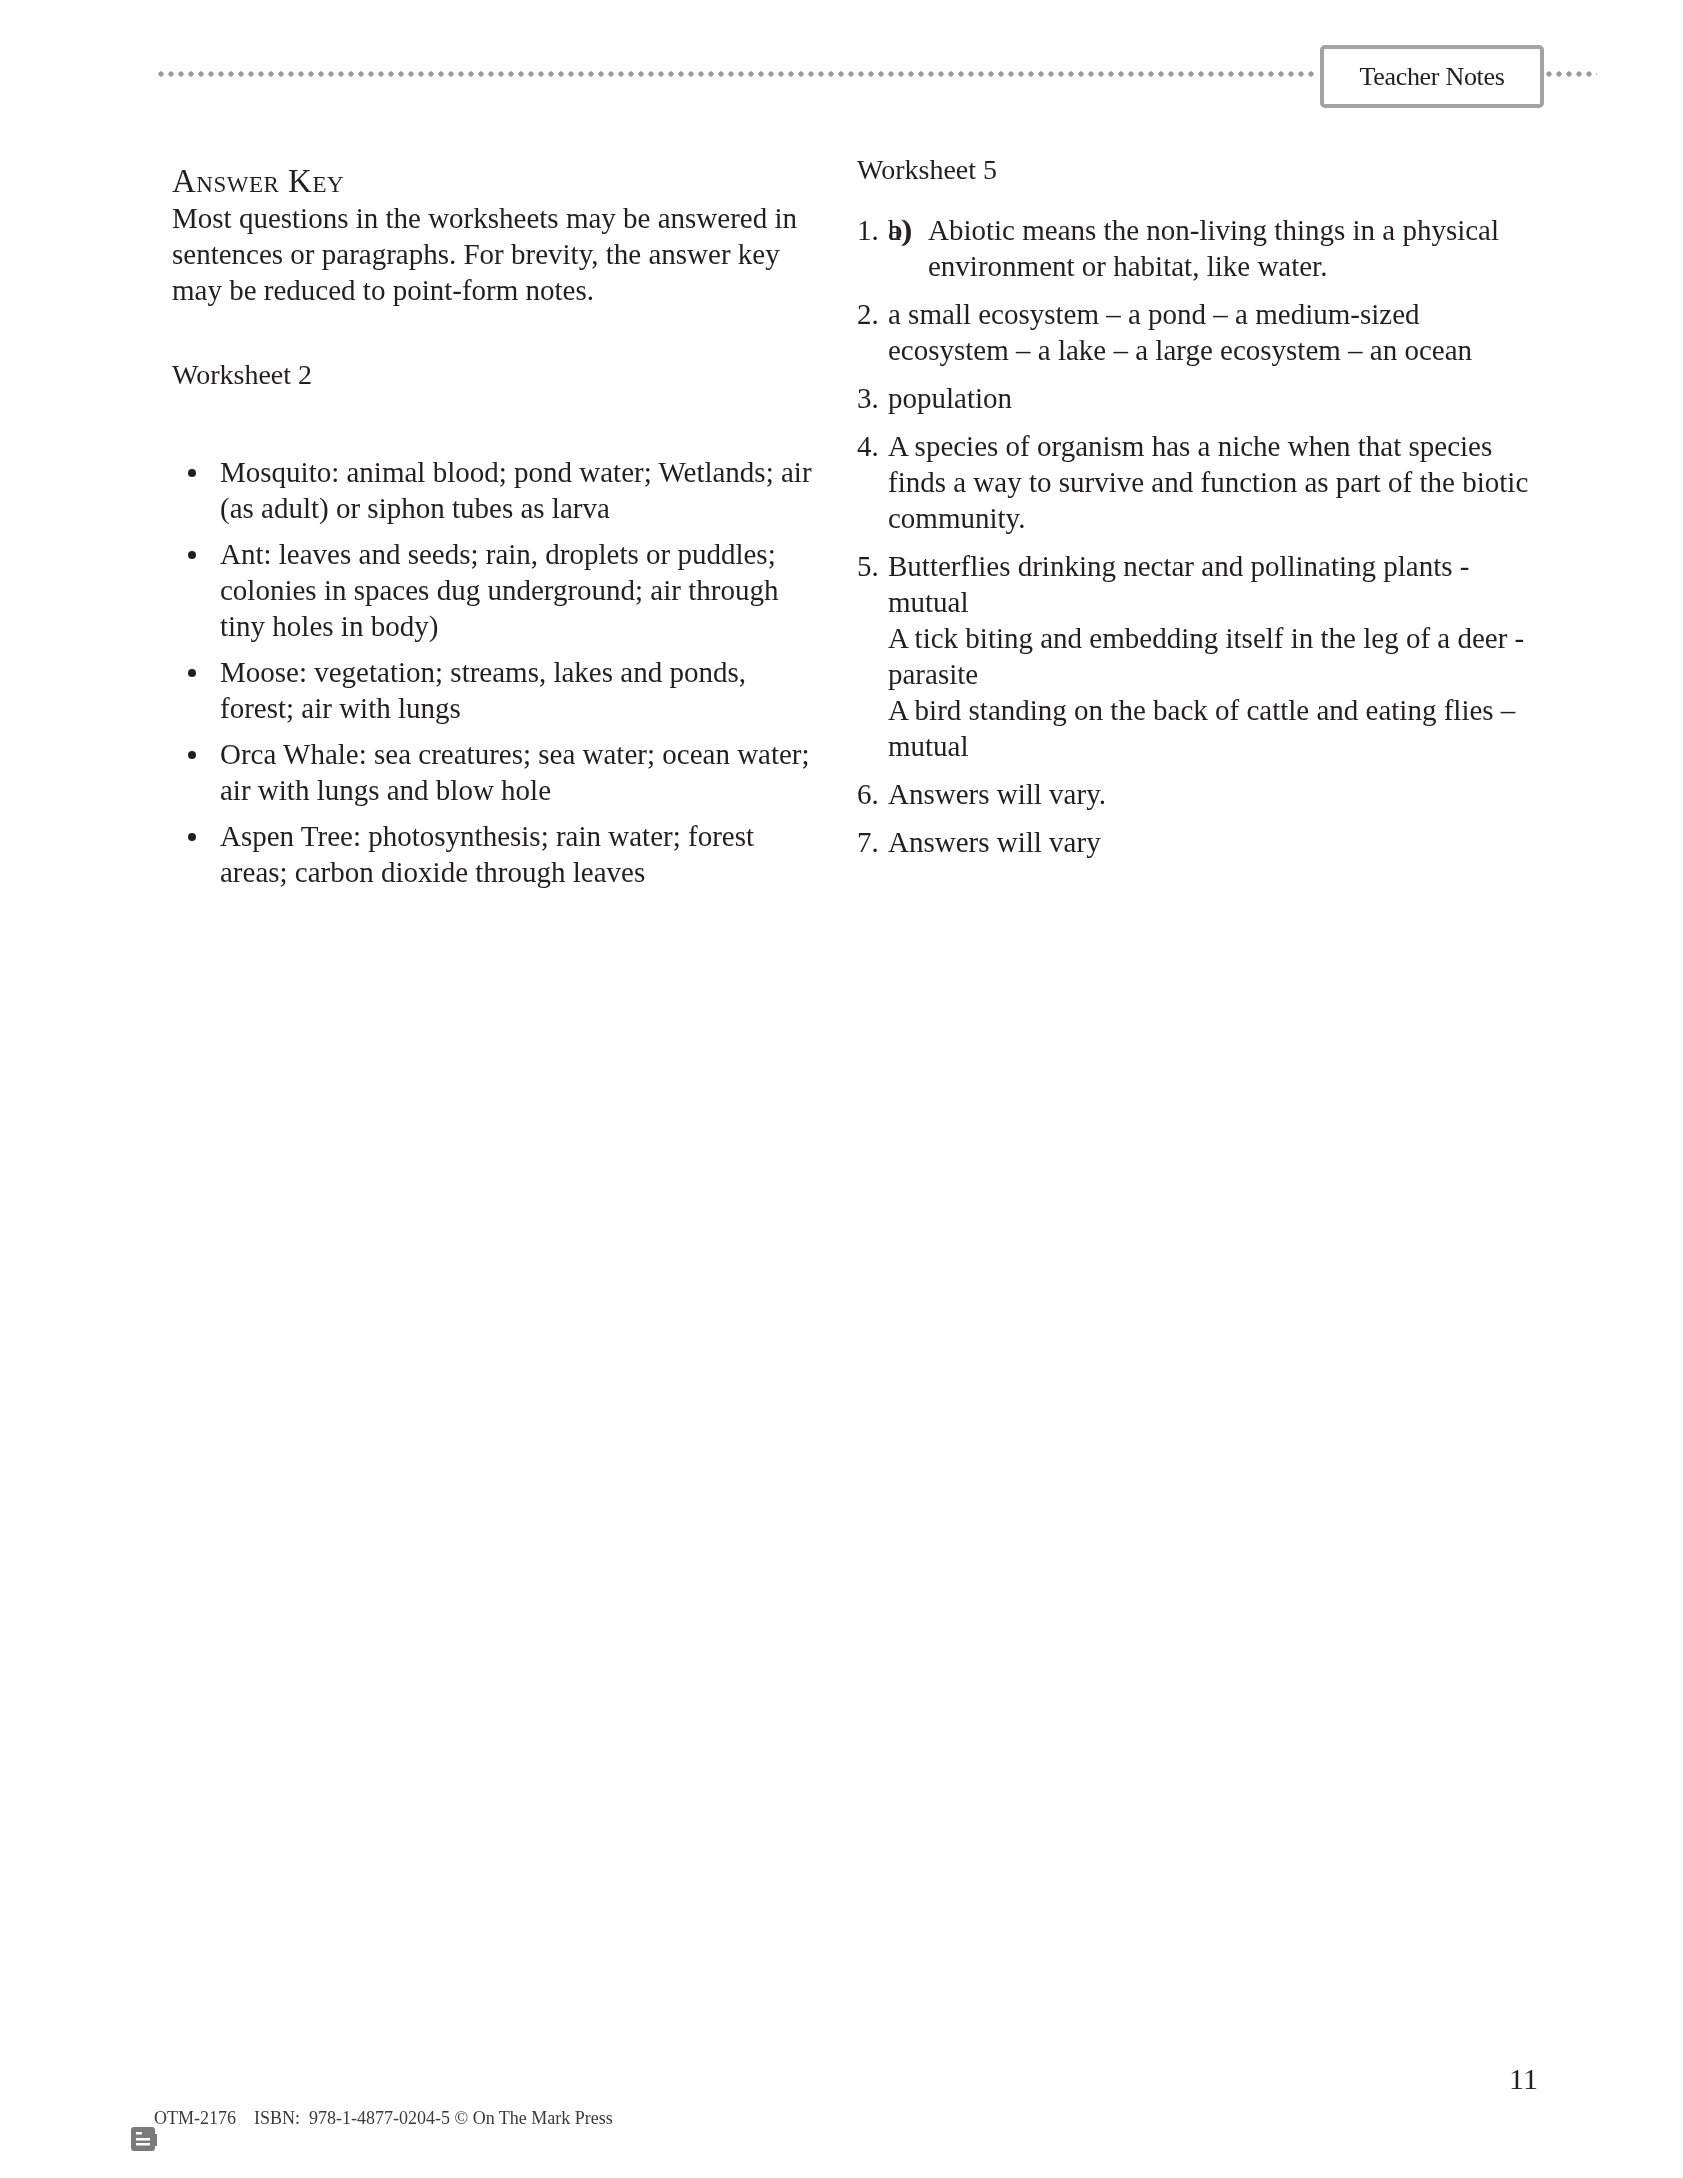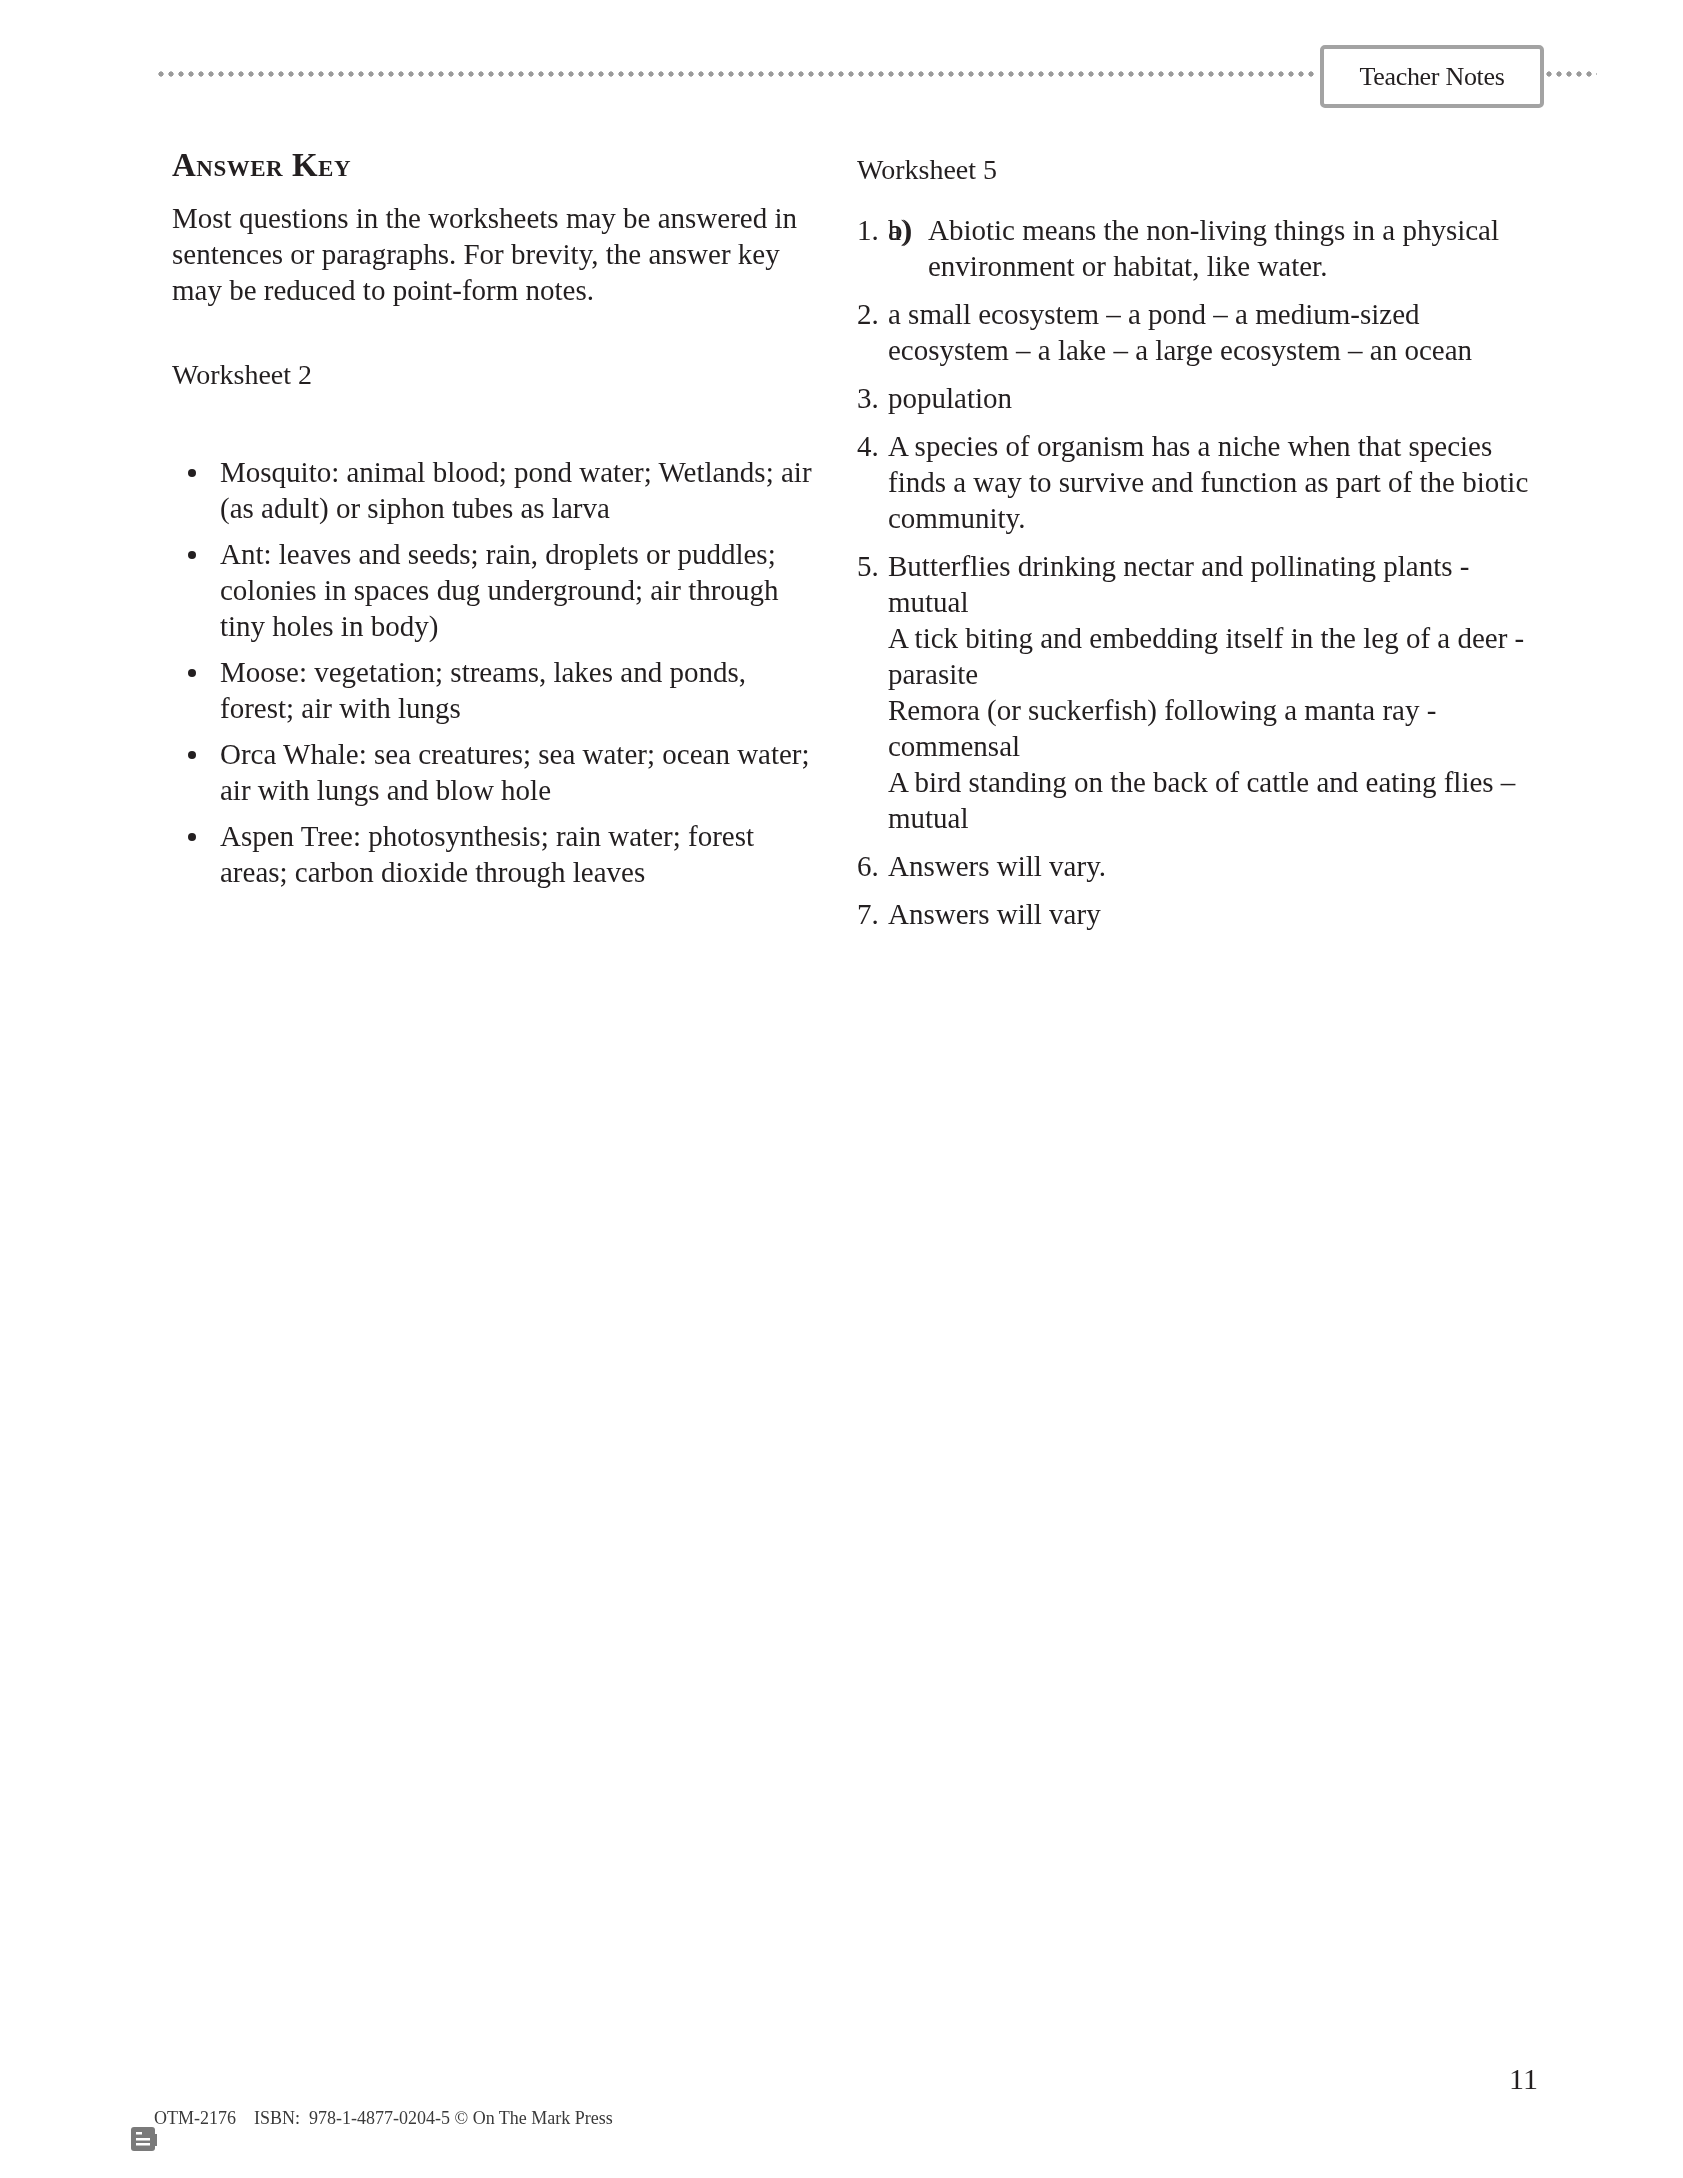--- a/index.html
+++ b/index.html
@@ -46,25 +46,25 @@
 
     .col {
       position: absolute;
       top: 0;
     }
     .col.left { left: 172px; width: 653px; }
     .col.right { left: 857px; width: 673px; }
 
     .h-main {
       position: absolute;
-      top: 147px;
+      top: 163px;
       left: 0;
       margin: 0;
       font-size: 33px;
-      font-weight: bold;
+      font-weight: normal;
       font-variant: small-caps;
       letter-spacing: 0.5px;
       white-space: nowrap;
     }
     .intro {
       position: absolute;
       top: 200px;
       left: 0;
       width: 653px;
       margin: 0;
@@ -224,21 +224,20 @@
       <span>population</span>
     </li>
     <li>
       <span class="num">4.</span>
       <span>A species of organism has a niche when that species finds a way to survive and function as part of the biotic community.</span>
     </li>
     <li>
       <span class="num">5.</span>
       <span class="line">Butterflies drinking nectar and pollinating plants - mutual</span>
       <span class="line">A tick biting and embedding itself in the leg of a deer - parasite</span>
-      <span class="line">Remora (or suckerfish) following a manta ray - commensal</span>
       <span class="line">A bird standing on the back of cattle and eating flies – mutual</span>
     </li>
     <li>
       <span class="num">6.</span>
       <span>Answers will vary.</span>
     </li>
     <li>
       <span class="num">7.</span>
       <span>Answers will vary</span>
     </li>

